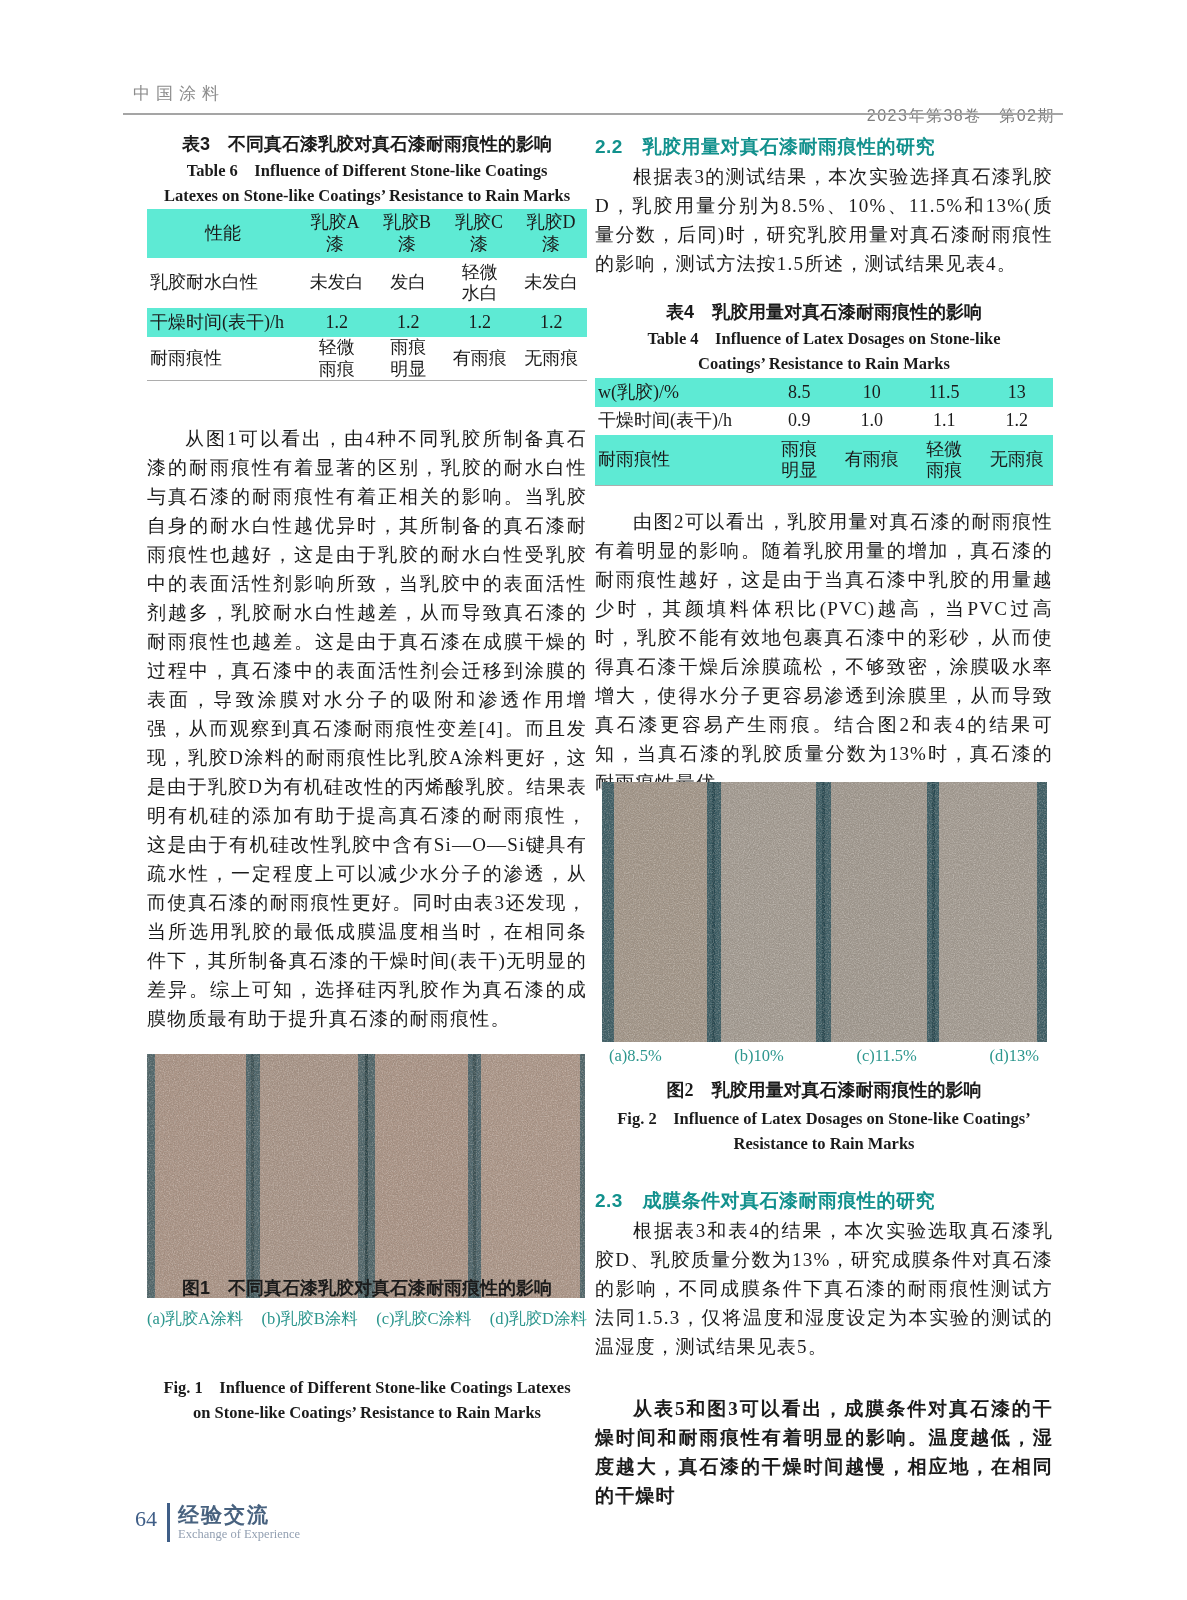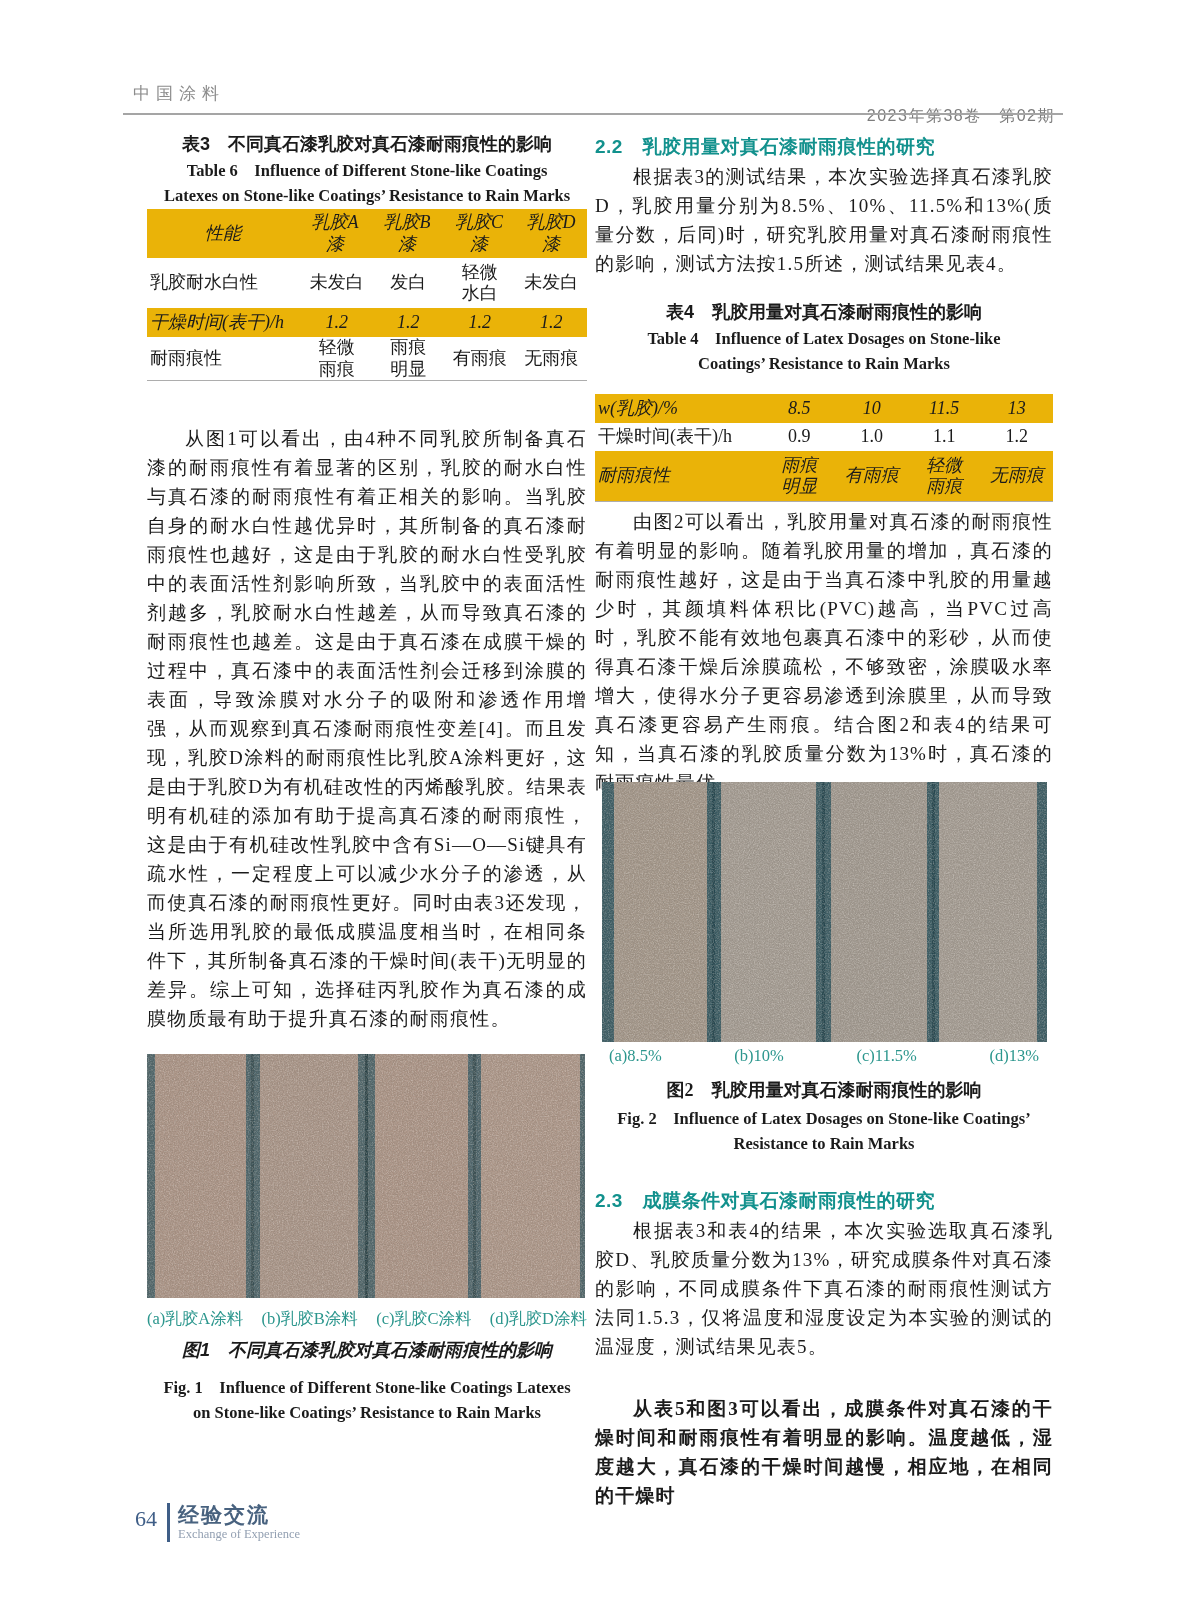--- a/index.html
+++ b/index.html
@@ -18,21 +18,21 @@
           text-align:center;white-space:pre-line;width:100%;}
   .sec-h{font-weight:700;font-family:"Liberation Sans",sans-serif;font-size:19px;color:#12918d;letter-spacing:0.5px;}
 
   
   .para{font-size:19px;line-height:29px;letter-spacing:1.2px;text-align:justify;
         text-indent:2em;color:#1b1b1b;}
 
   
   .tbl{border-bottom:1.5px solid #adadad;font-size:18px;}
   .trow{display:flex;width:100%;}
-  .trow.shade{background:#eab308;font-style:italic;}
+  .trow.shade{background:#5eead4;}
   .tc{display:flex;align-items:center;justify-content:center;text-align:center;
       white-space:pre-line;line-height:1.18;}
   .tc.lab{justify-content:flex-start;text-align:left;padding-left:3px;}
   .tc.lab.center{justify-content:center;text-align:center;padding-left:0;}
   .t3 .tc.lab{width:152px;}  .t3 .tc.dat{width:72px;}
   .t4 .tc.lab{width:166px;}  .t4 .tc.dat{width:73px;}
 
   
   .fig-sub{display:flex;justify-content:space-between;color:#2b968d;
            font-family:"Liberation Serif",serif;font-size:16.5px;}
@@ -127,36 +127,36 @@
         <rect x="0" y="0" width="438" height="244" filter="url(#glight1)" opacity="0.55"></rect>
       </svg>
     </div>
 
     <div class="abs fig-sub" style="top:1178px;width:440px;">
       <span>(a)乳胶A涂料</span>
       <span>(b)乳胶B涂料</span>
       <span>(c)乳胶C涂料</span>
       <span>(d)乳胶D涂料</span>
     </div>
-    <div class="abs cap-cn" style="top:1208px;font-style:italic;">图1　不同真石漆乳胶对真石漆耐雨痕性的影响</div>
+    <div class="abs cap-cn" style="top:1146px;">图1　不同真石漆乳胶对真石漆耐雨痕性的影响</div>
     <div class="abs cap-en" style="top:1245px;">Fig. 1　Influence of Different Stone-like Coatings Latexes
 on Stone-like Coatings’ Resistance to Rain Marks</div>
   </div>
 
   <div class="abs" style="left:595px;top:130px;width:458px;height:1400px;">
 
     <div class="abs sec-h" style="top:4px;">2.2　乳胶用量对真石漆耐雨痕性的研究</div>
     <div class="abs para" style="top:32px;width:458px;">根据表3的测试结果，本次实验选择真石漆乳胶D，乳胶用量分别为8.5%、10%、11.5%和13%(质量分数，后同)时，研究乳胶用量对真石漆耐雨痕性的影响，测试方法按1.5所述，测试结果见表4。</div>
 
     <div class="abs cap-cn" style="top:170px;">表4　乳胶用量对真石漆耐雨痕性的影响</div>
     <div class="abs cap-en" style="top:196px;">Table 4　Influence of Latex Dosages on Stone-like
 Coatings’ Resistance to Rain Marks</div>
 
     <div class="abs tbl t4" style="top:248px;width:458px;">
-      <div class="trow shade" style="height:29px;margin-top:16px;">
+      <div class="trow shade" style="height:29px;">
         <div class="tc lab">w(乳胶)/%</div>
         <div class="tc dat">8.5</div>
         <div class="tc dat">10</div>
         <div class="tc dat">11.5</div>
         <div class="tc dat">13</div>
       </div>
       <div class="trow" style="height:28px;">
         <div class="tc lab">干燥时间(表干)/h</div>
         <div class="tc dat">0.9</div>
         <div class="tc dat">1.0</div>

